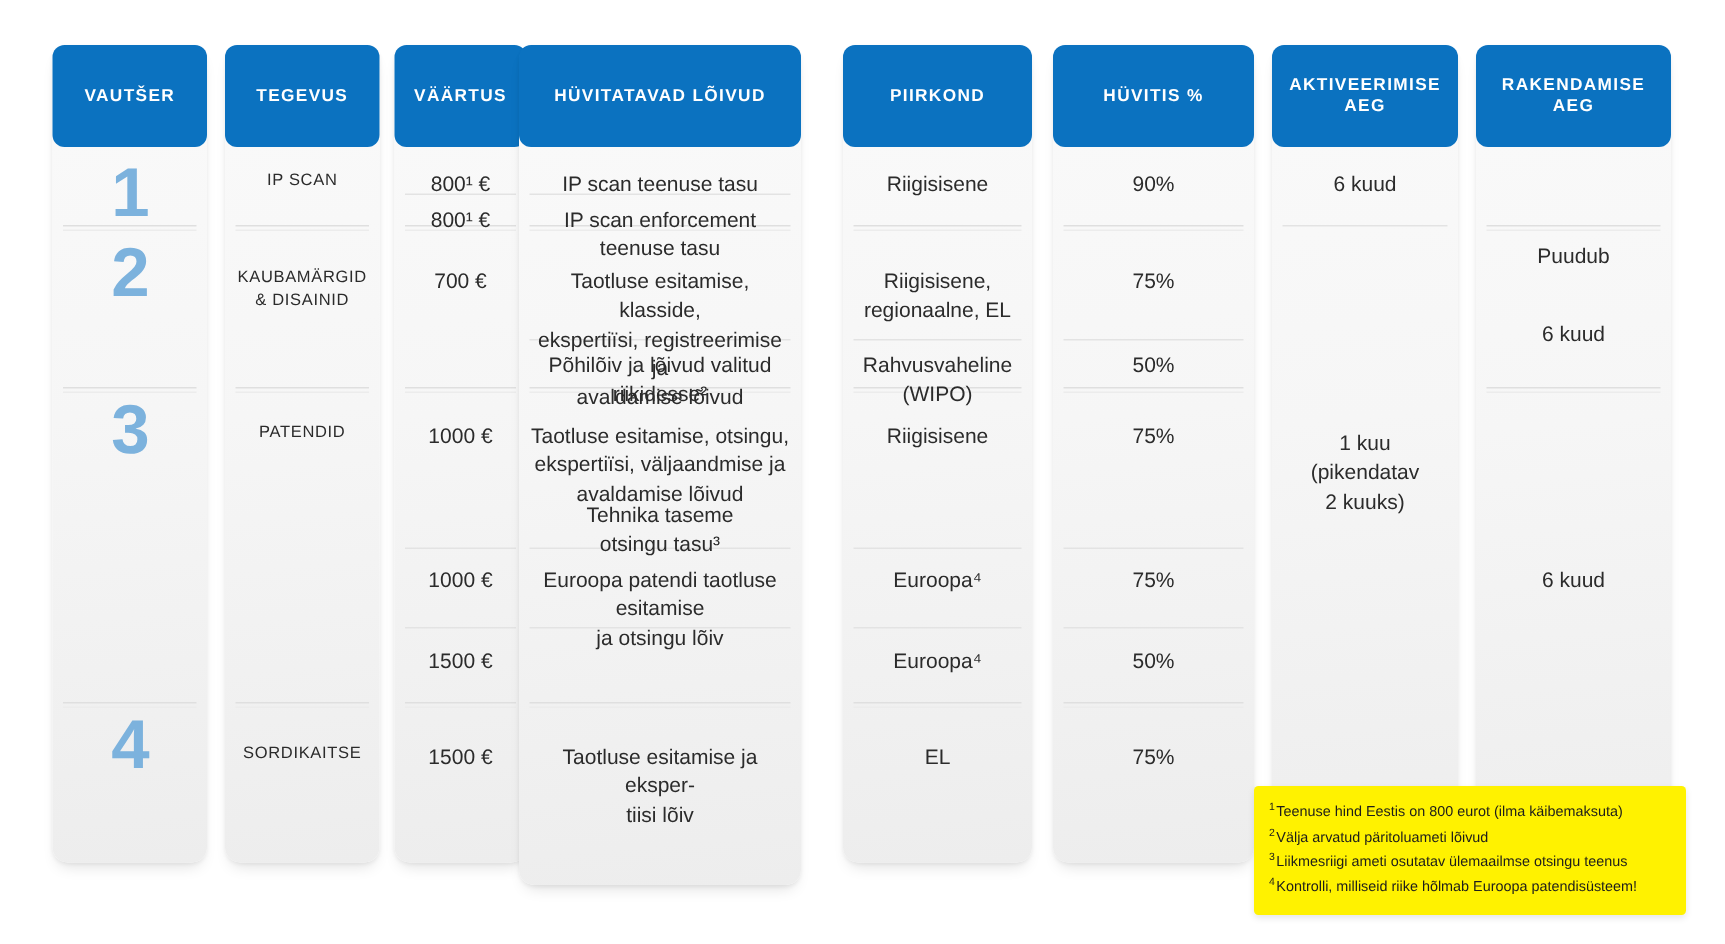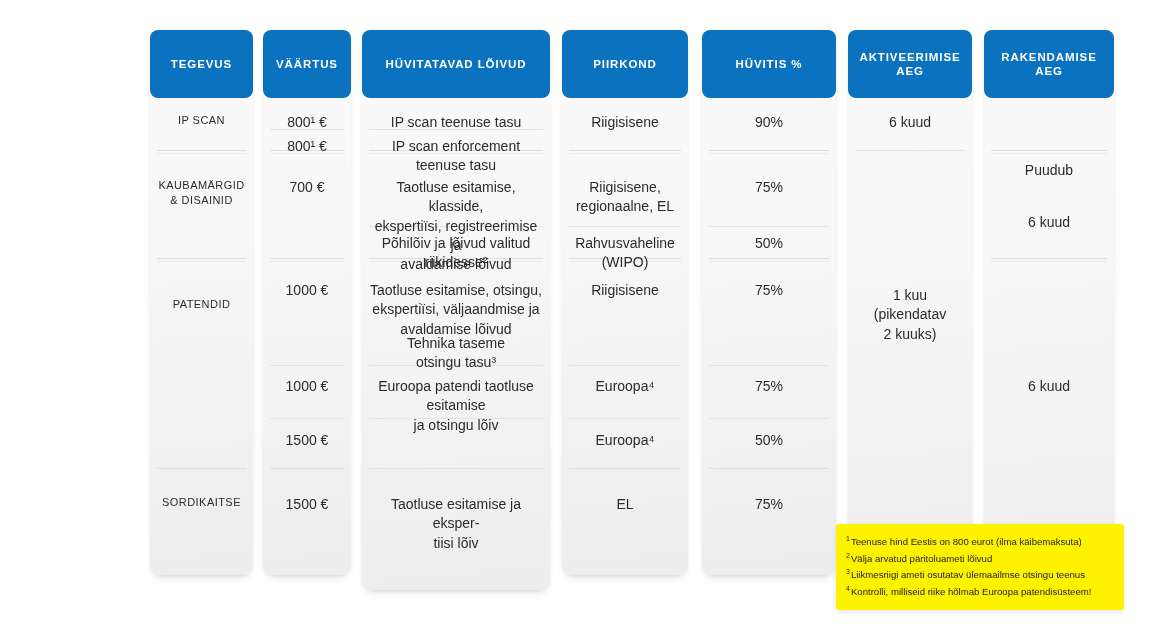--- a/index.html
+++ b/index.html
@@ -93,29 +93,41 @@
     font-size: 9.6px;
     line-height: 1.62;
     white-space: nowrap;
   }
   #notes .note sup { font-size: 7px; vertical-align: super; margin-right: 1px; }
 </style>
 </head>
 <body>
 
 <div id="board">
+    <div class="col" style="left: 35px; width: 103px; height: 545px;">
+      <div class="col-head">VAUTŠER</div>
+      <div class="col-body">
+        <div class="div major" style="top: 52px;"></div>
+        <div class="div major" style="top: 160px;"></div>
+        <div class="div major" style="top: 370px;"></div>
+        <div class="cell num" style="top: 7px;">1</div>
+        <div class="cell num" style="top: 60px;">2</div>
+        <div class="cell num" style="top: 165px;">3</div>
+        <div class="cell num" style="top: 375px;">4</div>
+      </div>
+    </div>
     <div class="col" style="left: 150px; width: 103px; height: 545px;">
       <div class="col-head">TEGEVUS</div>
       <div class="col-body">
         <div class="div major" style="top: 52px;"></div>
         <div class="div major" style="top: 160px;"></div>
         <div class="div major" style="top: 370px;"></div>
         <div class="cell bold" style="top: 15px;">IP SCAN</div>
         <div class="cell bold" style="top: 80px;">KAUBAMÄRGID<br>&amp; DISAINID</div>
-        <div class="cell bold" style="top: 199px;">PATENDID</div>
+        <div class="cell bold" style="top: 183px;">PATENDID</div>
         <div class="cell bold" style="top: 397px;">SORDIKAITSE</div>
       </div>
     </div>
     <div class="col" style="left: 263px; width: 88px; height: 545px;">
       <div class="col-head">VÄÄRTUS</div>
       <div class="col-body">
         <div class="div" style="top: 31px;"></div>
         <div class="div major" style="top: 52px;"></div>
         <div class="div major" style="top: 160px;"></div>
         <div class="div" style="top: 267px;"></div>
@@ -123,21 +135,21 @@
         <div class="div major" style="top: 370px;"></div>
         <div class="cell" style="top: 15px;">800¹ €</div>
         <div class="cell" style="top: 39px;">800¹ €</div>
         <div class="cell" style="top: 80px;">700 €</div>
         <div class="cell" style="top: 183px;">1000 €</div>
         <div class="cell" style="top: 279px;">1000 €</div>
         <div class="cell" style="top: 333px;">1500 €</div>
         <div class="cell" style="top: 397px;">1500 €</div>
       </div>
     </div>
-    <div class="col" style="left: 362px; width: 188px; height: 560px;">
+    <div class="col" style="left: 346px; width: 188px; height: 560px;">
       <div class="col-head">HÜVITATAVAD LÕIVUD</div>
       <div class="col-body">
         <div class="div" style="top: 31px;"></div>
         <div class="div major" style="top: 52px;"></div>
         <div class="div" style="top: 128px;"></div>
         <div class="div major" style="top: 160px;"></div>
         <div class="div" style="top: 267px;"></div>
         <div class="div" style="top: 320px;"></div>
         <div class="div major" style="top: 370px;"></div>
         <div class="cell" style="top: 15px;">IP scan teenuse tasu</div>

